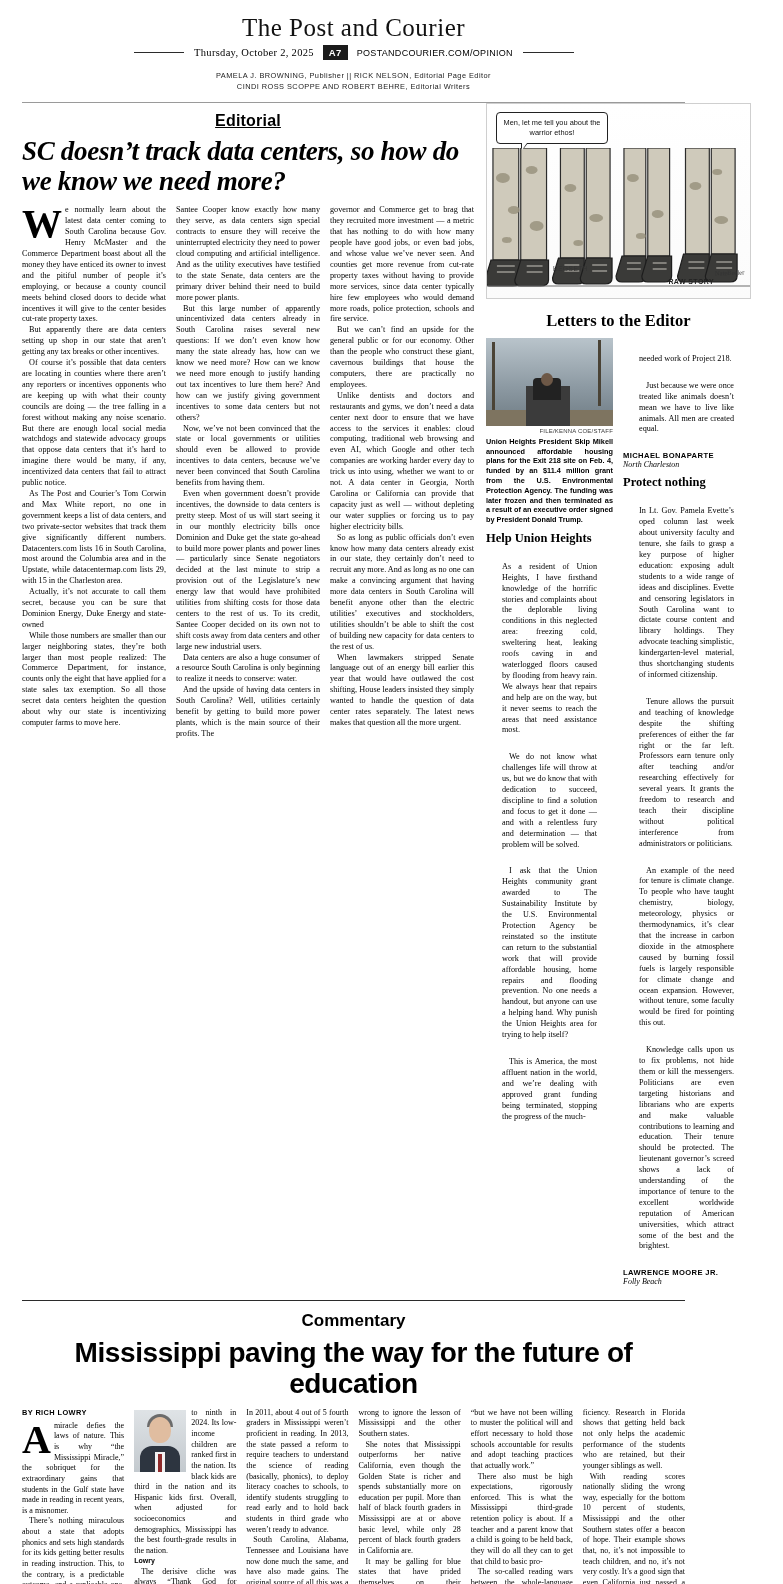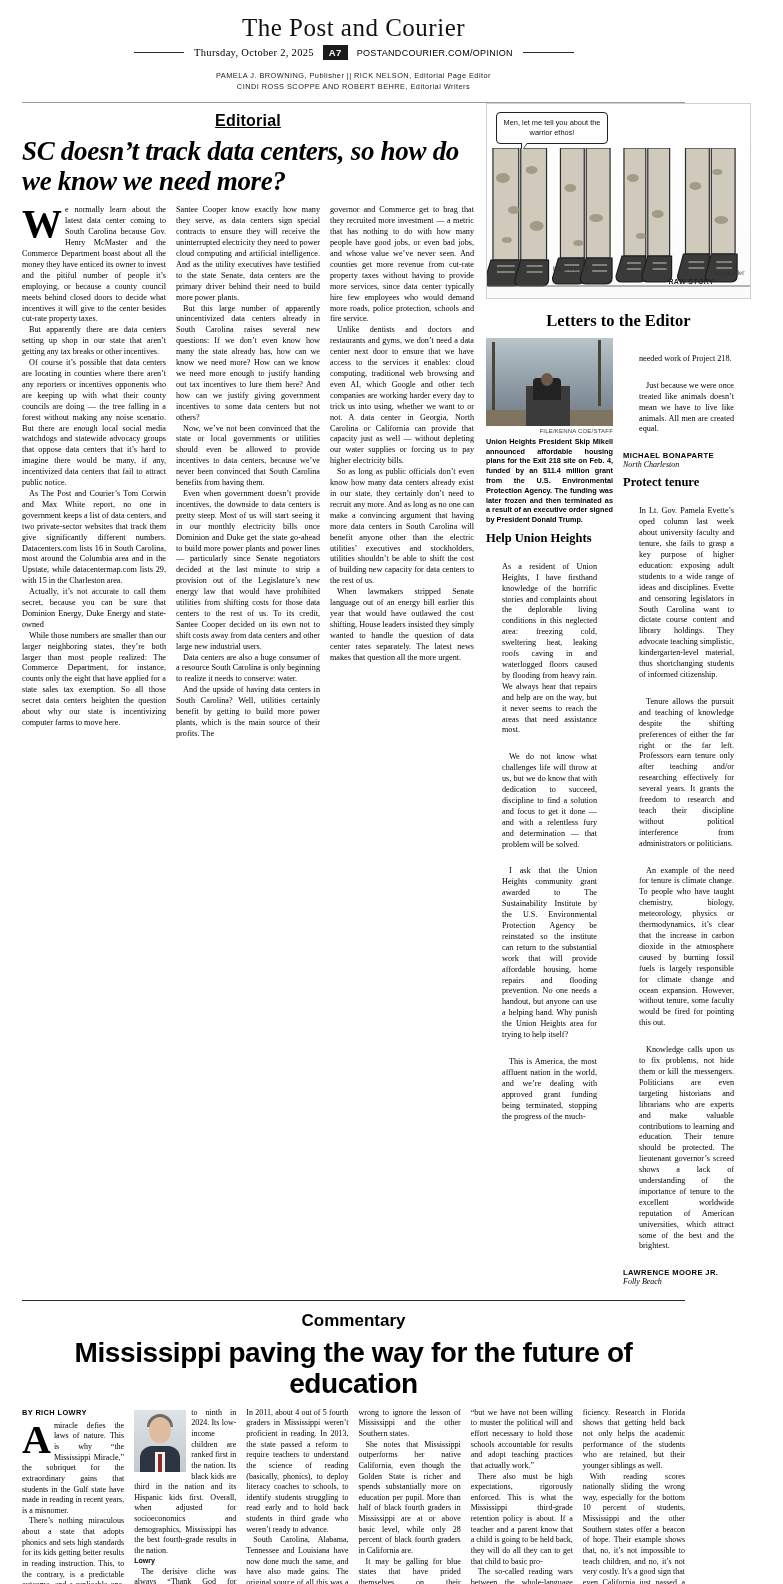--- a/index.html
+++ b/index.html
@@ -269,20 +269,21 @@
         <div class="col">
           <p class="first">Santee Cooper know exactly how many they serve, as data centers sign special contracts to ensure they will receive the uninterrupted electricity they need to power cloud computing and artificial intelligence. And as the utility executives have testified to the state Senate, data centers are the primary driver behind their need to build more power plants.</p>
           <p>But this large number of apparently unincentivized data centers already in South Carolina raises several new questions: If we don’t even know how many the state already has, how can we know we need more? How can we know we need more enough to justify handing out tax incentives to lure them here? And how can we justify giving government incentives to some data centers but not others?</p>
           <p>Now, we’ve not been convinced that the state or local governments or utilities should even be allowed to provide incentives to data centers, because we’ve never been convinced that South Carolina benefits from having them.</p>
           <p>Even when government doesn’t provide incentives, the downside to data centers is pretty steep. Most of us will start seeing it in our monthly electricity bills once Dominion and Duke get the state go-ahead to build more power plants and power lines — particularly since Senate negotiators decided at the last minute to strip a provision out of the Legislature’s new energy law that would have prohibited utilities from shifting costs for those data centers to the rest of us. To its credit, Santee Cooper decided on its own not to shift costs away from data centers and other large new industrial users.</p>
           <p>Data centers are also a huge consumer of a resource South Carolina is only beginning to realize it needs to conserve: water.</p>
           <p>And the upside of having data centers in South Carolina? Well, utilities certainly benefit by getting to build more power plants, which is the main source of their profits. The</p>
         </div>
         <div class="col">
           <p class="first">governor and Commerce get to brag that they recruited more investment — a metric that has nothing to do with how many people have good jobs, or even bad jobs, and whose value we’ve never seen. And counties get more revenue from cut-rate property taxes without having to provide more services, since data center typically hire few employees who would demand more roads, police protection, schools and fire service.</p>
+          <p>But we can’t find an upside for the general public or for our economy. Other than the people who construct these giant, cavernous buildings that house the computers, there are practically no employees.</p>
           <p>Unlike dentists and doctors and restaurants and gyms, we don’t need a data center next door to ensure that we have access to the services it enables: cloud computing, traditional web browsing and even AI, which Google and other tech companies are working harder every day to trick us into using, whether we want to or not. A data center in Georgia, North Carolina or California can provide that capacity just as well — without depleting our water supplies or forcing us to pay higher electricity bills.</p>
           <p>So as long as public officials don’t even know how many data centers already exist in our state, they certainly don’t need to recruit any more. And as long as no one can make a convincing argument that having more data centers in South Carolina will benefit anyone other than the electric utilities’ executives and stockholders, utilities shouldn’t be able to shift the cost of building new capacity for data centers to the rest of us.</p>
           <p>When lawmakers stripped Senate language out of an energy bill earlier this year that would have outlawed the cost shifting, House leaders insisted they simply wanted to handle the question of data center rates separately. The latest news makes that question all the more urgent.</p>
         </div>
       </div>
     </div>
 
     <div class="editorial-right">
 
       <div class="cartoon">
@@ -368,21 +369,21 @@
           <p>I ask that the Union Heights community grant awarded to The Sustainability Institute by the U.S. Environmental Protection Agency be reinstated so the institute can return to the substantial work that will provide affordable housing, home repairs and flooding prevention. No one needs a handout, but anyone can use a helping hand. Why punish the Union Heights area for trying to help itself?</p>
           <p>This is America, the most affluent nation in the world, and we’re dealing with approved grant funding being terminated, stopping the progress of the much-</p>
         </div>
 
         <div class="letters-col">
           <p class="first">needed work of Project 218.</p>
           <p>Just because we were once treated like animals doesn’t mean we have to live like animals. All men are created equal.</p>
           <div class="sign-name">MICHAEL BONAPARTE</div>
           <div class="sign-place">North Charleston</div>
 
-          <div class="letter-title">Protect tenure</div>
+          <div class="letter-title">Protect nothing</div>
           <p class="first">In Lt. Gov. Pamela Evette’s oped column last week about university faculty and tenure, she fails to grasp a key purpose of higher education: exposing adult students to a wide range of ideas and disciplines. Evette and censoring legislators in South Carolina want to dictate course content and library holdings. They advocate teaching simplistic, kindergarten-level material, thus shortchanging students of informed citizenship.</p>
           <p>Tenure allows the pursuit and teaching of knowledge despite the shifting preferences of either the far right or the far left. Professors earn tenure only after teaching and/or researching effectively for several years. It grants the freedom to research and teach their discipline without political interference from administrators or politicians.</p>
           <p>An example of the need for tenure is climate change. To people who have taught chemistry, biology, meteorology, physics or thermodynamics, it’s clear that the increase in carbon dioxide in the atmosphere caused by burning fossil fuels is largely responsible for climate change and ocean expansion. However, without tenure, some faculty would be fired for pointing this out.</p>
           <p>Knowledge calls upon us to fix problems, not hide them or kill the messengers. Politicians are even targeting historians and librarians who are experts and make valuable contributions to learning and education. Their tenure should be protected. The lieutenant governor’s screed shows a lack of understanding of the importance of tenure to the excellent worldwide reputation of American universities, which attract some of the best and the brightest.</p>
           <div class="sign-name">LAWRENCE MOORE JR.</div>
           <div class="sign-place">Folly Beach</div>
         </div>
       </div>
     </div>
   </div>

